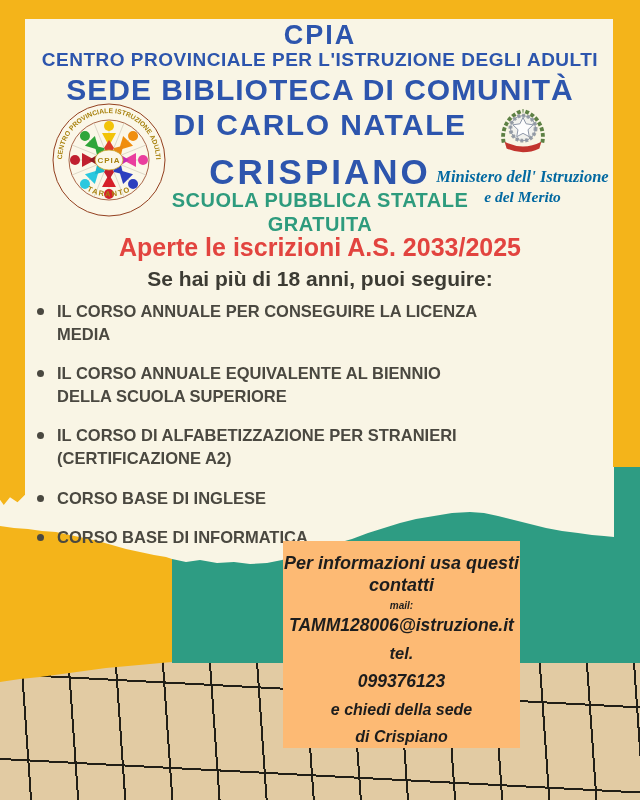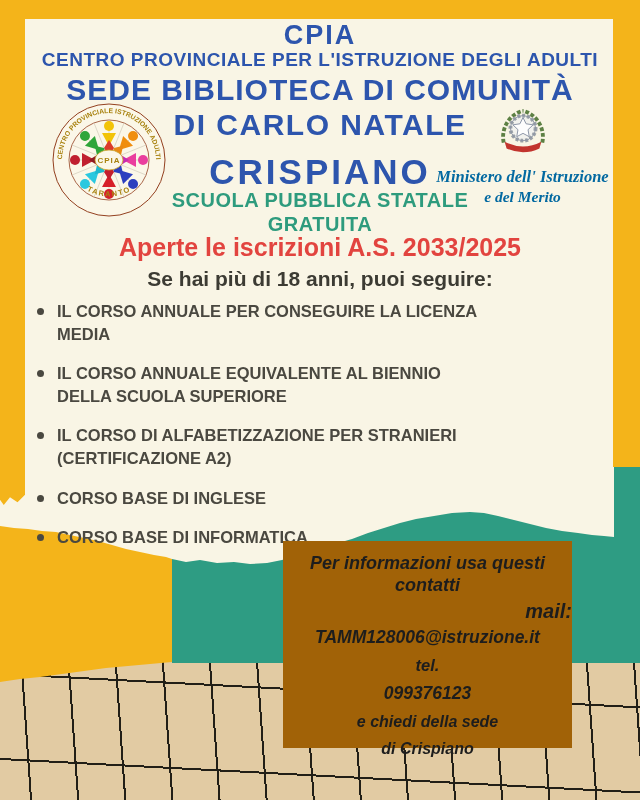--- a/index.html
+++ b/index.html
@@ -63,27 +63,27 @@
   .ministry .script{
     font-family:Liberation Serif, serif;font-style:italic;font-weight:600;
     color:#0369a1;line-height:1.3;
   }
   .ministry .script.l1{font-size:16.5px;margin-top:2px;}
   .ministry .script.l2{font-size:15.5px;}
   
   .cpia-logo{position:absolute;left:47px;top:100px;width:124px;height:120px;z-index:4;}
   
   .contact-box{
-    position:absolute;left:283px;top:541px;width:289px;height:207px;z-index:6;
-    background:#a16207;color:#1D1D1D;text-align:center;
+    position:absolute;left:283px;top:541px;width:237px;height:207px;z-index:6;
+    background:#fdba74;color:#1D1D1D;text-align:center;
     font-style:italic;font-weight:700;
   }
   .contact-box .t1{font-size:18px;line-height:1.2;padding-top:12px;}
   .contact-box .t2{font-size:18px;line-height:1.2;}
-  .contact-box .mail-label{font-size:20px;margin-top:4px;text-align:right;}
+  .contact-box .mail-label{font-size:10px;margin-top:4px;}
   .contact-box .email{font-size:17.5px;margin-top:4px;}
   .contact-box .tel-label{font-size:16.5px;margin-top:8px;}
   .contact-box .phone{font-size:17.5px;margin-top:8px;}
   .contact-box .note1{font-size:16px;margin-top:9px;}
   .contact-box .note2{font-size:16px;margin-top:9px;}
 </style>
 </head>
 <body>
 
 <div id="poster">

